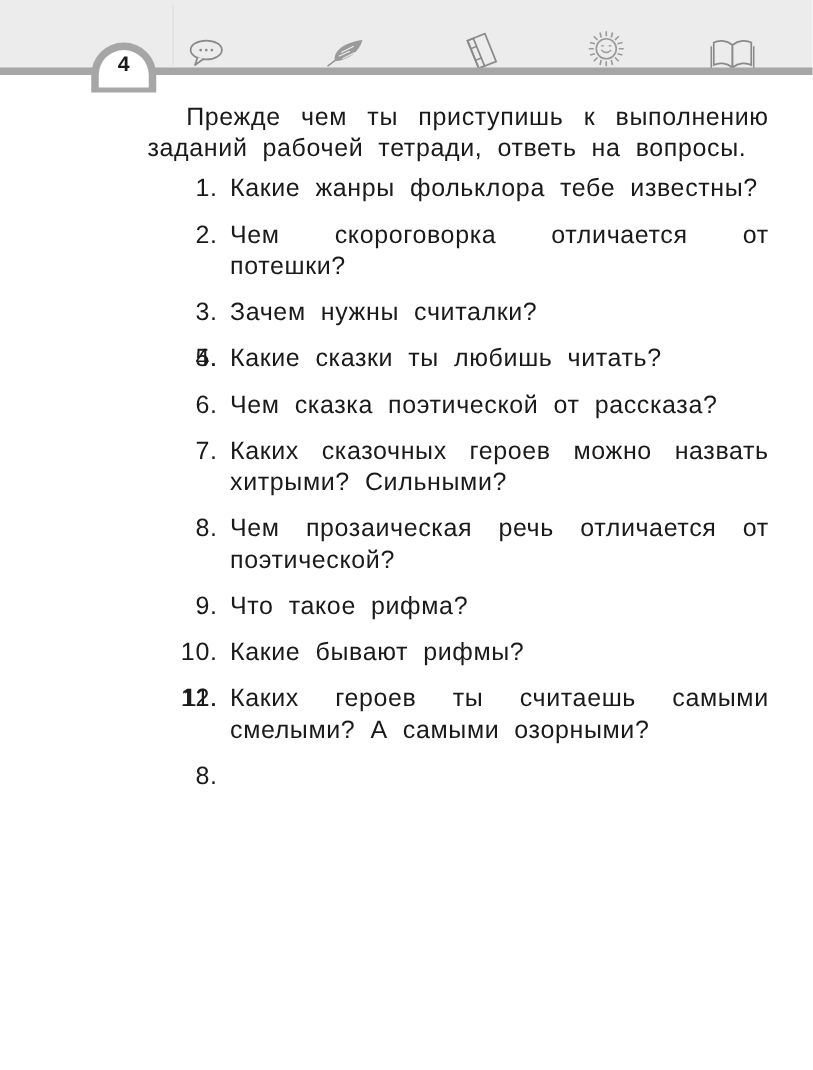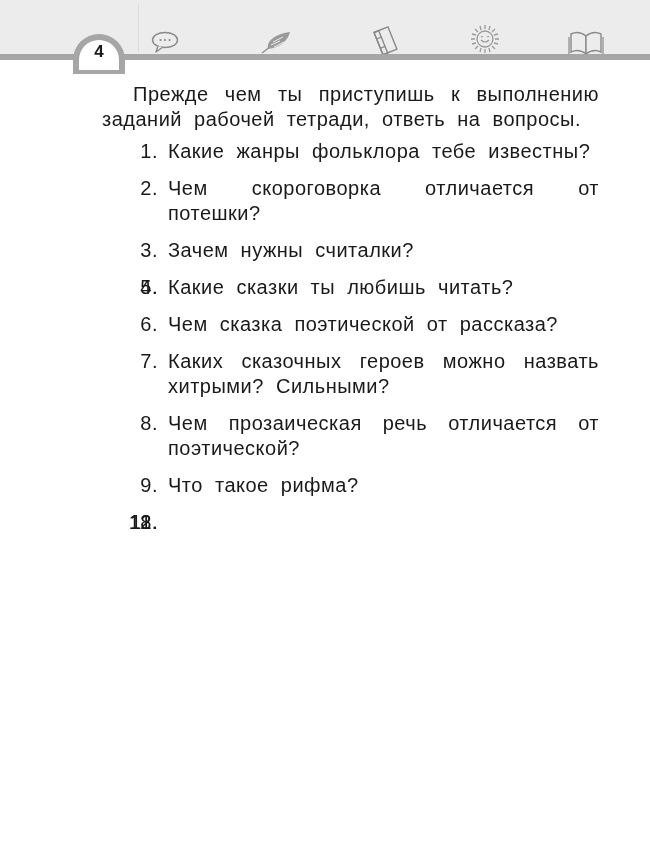--- a/index.html
+++ b/index.html
@@ -23,21 +23,21 @@
     .page-tab-inner {
       position: absolute; left: 79px; top: 40px; width: 40px; height: 30px;
       border-radius: 20px 20px 0 0; background: #ffffff;
     }
     .page-number {
       position: absolute; left: 79px; top: 42px; width: 40px; text-align: center;
       font-weight: bold; font-size: 17px; color: #1a1a1a;
     }
     .hicon { position: absolute; top: 24px; }
     .hicon svg { display: block; }
-    .content { position: absolute; left: 102px; top: 82px; width: 497px; font-size: 20px; line-height: 25px; }
+    .content { position: absolute; left: 118px; top: 82px; width: 497px; font-size: 20px; line-height: 25px; }
     .intro {
       margin: 0; text-indent: 31px; text-align: justify; text-align-last: left;
       word-spacing: 6px; letter-spacing: 0.5px;
     }
     .qlist { list-style: none; margin: 7px 0 0 0; padding: 0; }
     .qitem { position: relative; padding-left: 66px; margin-bottom: 12px; }
     .qnum {
       position: absolute; left: 0; width: 56px; text-align: right; letter-spacing: 0.5px;
     }
     .qtext {
@@ -137,22 +137,27 @@
     </li>
     <li class="qitem">
       <span class="qnum">8.</span>
       <span class="qtext">Чем прозаическая речь отличается от поэтической?</span>
     </li>
     <li class="qitem">
       <span class="qnum">9.</span>
       <span class="qtext">Что такое рифма?</span>
     </li>
     <li class="qitem">
+      <span class="qnum">10.</span>
+      <span class="qtext">Какие бывают рифмы?</span>
+    </li>
+    <li class="qitem">
       <span class="qnum">11.</span>
     </li>
     <li class="qitem">
       <span class="qnum">12.</span>
+      <span class="qtext">Каких героев ты считаешь самыми смелыми? А самыми озорными?</span>
     </li>
     <li class="qitem">
       <span class="qnum">8.</span>
     </li>
   </ol>
 </div>
 
 </body></html>

